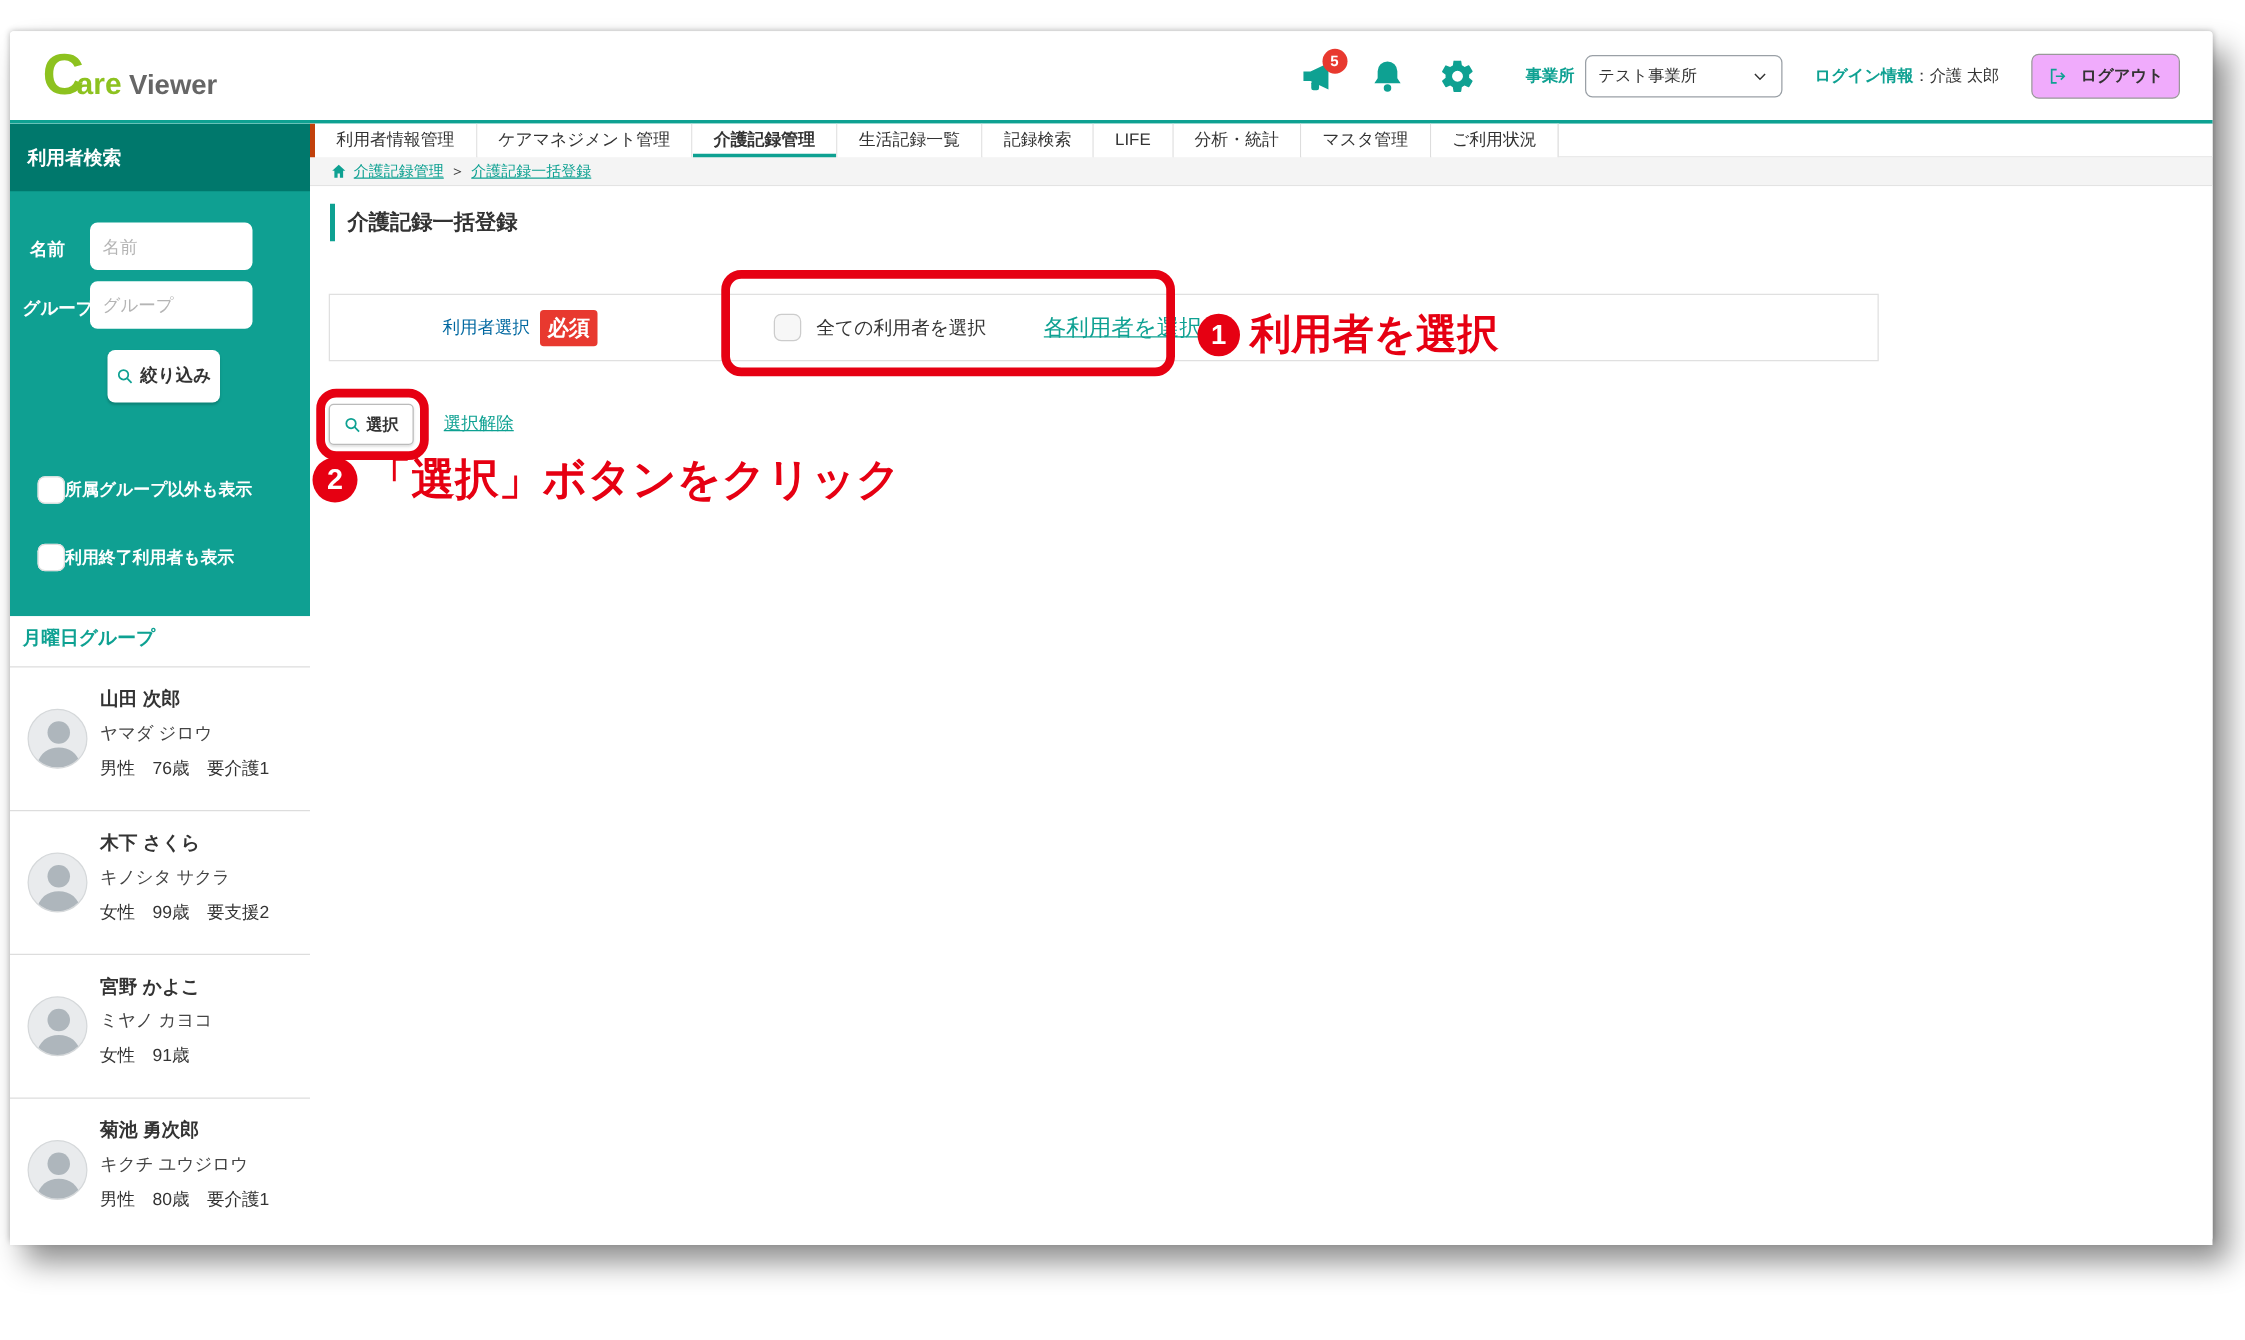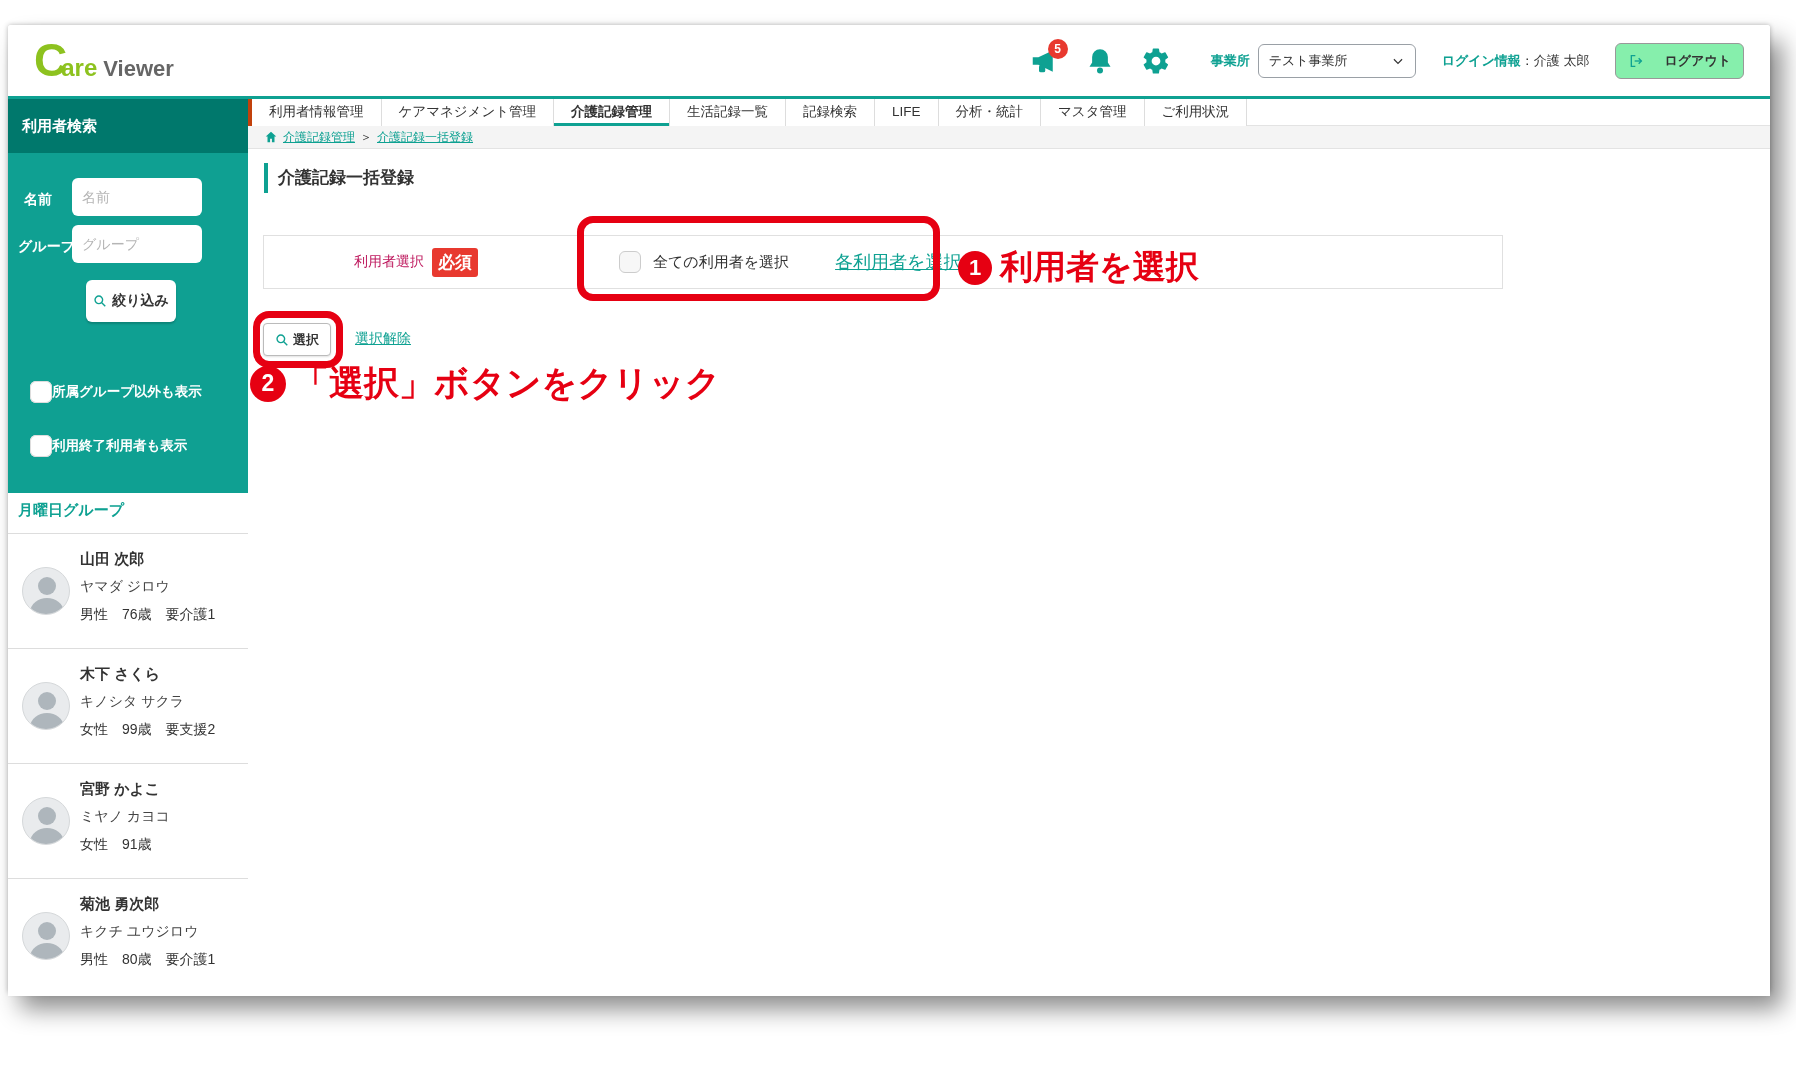--- a/index.html
+++ b/index.html
@@ -27,22 +27,22 @@
   .office-wrap { display:flex; align-items:center; gap:8px; margin-left:14px;}
   .office-label { color:#0ea192; font-size:13px; font-weight:bold; }
   .office-select { width:158px; height:34px; border:1px solid #9aa0a6; border-radius:6px;
     background:#fff; display:flex; align-items:center; padding:0 10px; font-size:13px;
     color:#333; cursor:pointer; }
   .office-select svg { margin-left:auto; width:14px; height:14px; stroke:#333;
     fill:none; stroke-width:2; }
   .login-info { font-size:13px; display:flex; align-items:center; }
   .login-label { color:#0ea192; font-weight:bold; }
   .login-value { color:#333; }
-  .logout-btn { height:36px; border:1px solid #999; border-radius:6px; background:#86efac;
-    display:flex; align-items:center; gap:20px; padding:0 12px; font-size:13px;
+  .logout-btn { height:36px; border:1px solid #999; border-radius:6px; background:#f0abfc;
+    display:flex; align-items:center; gap:10px; padding:0 12px; font-size:13px;
     font-weight:bold; color:#333; cursor:pointer; }
   .logout-btn svg { width:16px; height:16px; stroke:#0ea192; fill:none; stroke-width:2; }
 
   
   .app-body { position:absolute; left:0; top:71px; width:100%; height:897px;
     border-top:3px solid #0ea192; }
 
   
   .sidebar { position:absolute; left:0; top:0; width:240px; height:897px;
     background:#fff; overflow:hidden; }
@@ -97,21 +97,21 @@
   .crumb-sep { color:#333; }
 
   .content { position:absolute; left:0; top:50px; width:100%; height:847px; background:#fff; }
   .page-title { position:absolute; left:16px; top:14px; font-size:17px; font-weight:bold;
     color:#333; border-left:4px solid #0ea192; padding-left:10px; line-height:30px; }
 
   .panel { position:absolute; left:15px; top:86px; width:1240px; height:54px;
     border:1px solid #e0e0e0; background:#fff; display:flex; align-items:center; }
   .panel-label-cell { width:304px; display:flex; align-items:center;
     justify-content:center; gap:8px; }
-  .panel-label { font-size:14px; color:#be185d; }
+  .panel-label { font-size:14px; color:#0369a1; }
   .required-badge { background:#e8392f; color:#fff; font-size:17px; font-weight:bold;
     padding:3px 6px; border-radius:3px; }
   .check-group { position:absolute; left:355px; display:flex; align-items:center; }
   .main-checkbox { width:22px; height:22px; border:1px solid #ccc; border-radius:6px;
     background:#f7f7f7; cursor:pointer; }
   .check-label { font-size:15px; color:#333; margin-left:12px; }
   .each-user-link { font-size:18px; color:#0ea192; text-decoration:underline;
     margin-left:46px; cursor:pointer;text-align:right; }
 
   .select-btn { position:absolute; left:15px; top:174px; width:68px; height:33px;

